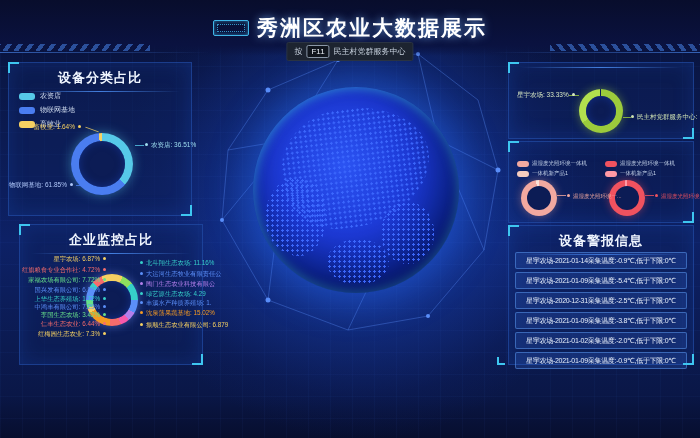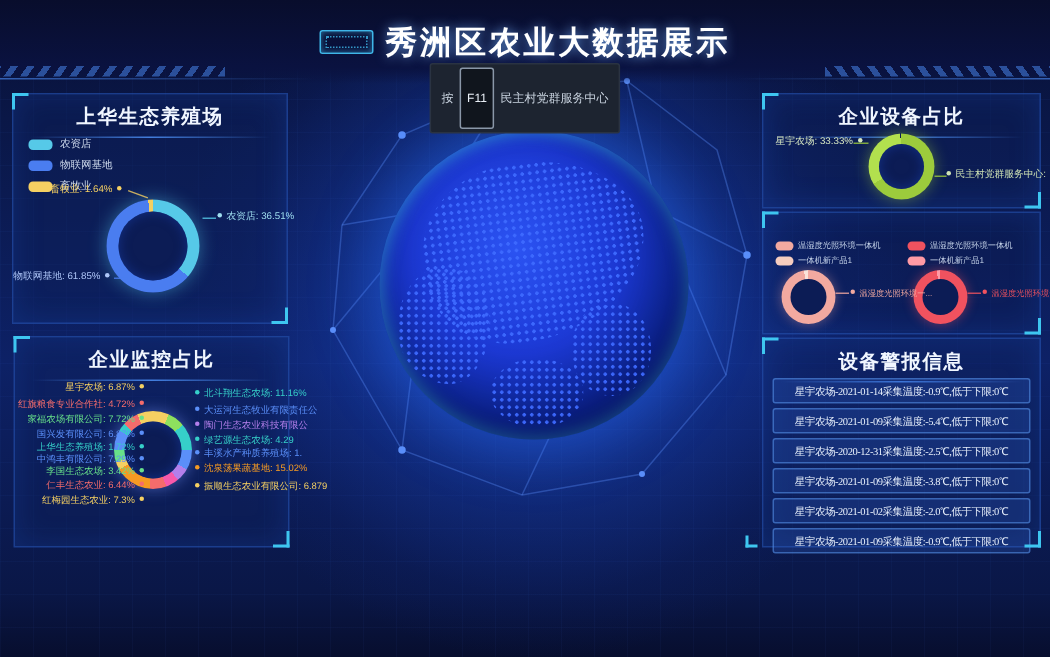--- a/index.html
+++ b/index.html
@@ -19,21 +19,21 @@
     background-size:22px 22px;
   }
   
   .header{position:absolute;left:0;top:0;width:700px;height:56px;background:linear-gradient(180deg,#080d2c,#0a1240 80%,rgba(10,18,64,0));z-index:5;}
   .header-center{position:absolute;left:0;top:14px;width:100%;display:flex;justify-content:center;align-items:center;gap:8px;}
   .logo-box{width:34px;height:14px;border:1px solid #3fb6e8;border-radius:2px;position:relative;box-shadow:0 0 4px rgba(63,182,232,.6) inset;}
   .logo-box i{position:absolute;left:3px;top:3px;right:3px;bottom:3px;border:1px dotted #3fb6e8;opacity:.8;display:block;}
   .main-title{font-size:21px;font-weight:bold;color:#ffffff;letter-spacing:2px;text-shadow:0 0 8px rgba(120,180,255,.8);}
   .hint-bar{position:absolute;left:50%;top:42px;transform:translateX(-50%);background:#1d2430;border:1px solid #2a3342;border-radius:2px;
     display:flex;align-items:center;gap:4px;padding:2px 7px;font-size:8px;color:#c8d2de;white-space:nowrap;z-index:6;}
-  .f11-key{border:1px solid #8a97a8;border-radius:2px;background:#10151d;padding:14px 4px;font-size:8px;color:#e8eef5;line-height:11px;}
+  .f11-key{border:1px solid #8a97a8;border-radius:2px;background:#10151d;padding:0 4px;font-size:8px;color:#e8eef5;line-height:11px;}
   .wing{position:absolute;top:44px;height:7px;width:150px;
     background:repeating-linear-gradient(-55deg,rgba(70,130,230,.55) 0 4px,transparent 4px 9px);}
   .wing.left{left:0;}
   .wing.right{right:0;transform:scaleX(-1);}
   .wing-line{position:absolute;top:52px;height:1px;width:210px;background:linear-gradient(90deg,rgba(70,130,230,.7),transparent);}
   .wing-line.left{left:0;}
   .wing-line.right{right:0;transform:scaleX(-1);}
   
   .panel{position:absolute;background:rgba(14,34,92,.42);border:1px solid rgba(40,90,190,.55);
     box-shadow:inset 0 0 20px rgba(30,90,210,.22);z-index:4;}
@@ -52,21 +52,21 @@
   #industry{left:8px;top:62px;width:182px;height:152px;}
   .legend{position:absolute;left:10px;top:28px;display:flex;flex-direction:column;gap:4px;}
   .legend-item{display:flex;align-items:center;gap:5px;}
   .legend-swatch{width:16px;height:7px;border-radius:3px;}
   .legend-label{font-size:7px;color:#cdd9ec;}
   #industry-donut{left:62px;top:70px;width:62px;height:62px;
     background:conic-gradient(#56c9e8 0deg 131deg,#4a7df0 131deg 354deg,#f5d062 354deg 360deg);
     box-shadow:0 0 12px rgba(86,201,232,.45);}
   #industry-donut::after{left:8px;top:8px;width:46px;height:46px;}
   
-  #enterprise{left:9px;top:224px;width:182px;height:139px;}
+  #enterprise{left:19px;top:224px;width:182px;height:139px;}
   #enterprise-donut{left:66px;top:49px;width:52px;height:52px;
     background:conic-gradient(#f5d062 0deg 24deg,#8ee05e 24deg 50deg,#36cfc9 50deg 90deg,#5b8ff9 90deg 120deg,#b37feb 120deg 140deg,#f759ab 140deg 160deg,#f56c6c 160deg 185deg,#f59a23 185deg 240deg,#f5d062 240deg 252deg,#67e08a 252deg 270deg,#5b8ff9 270deg 300deg,#36cfc9 300deg 312deg,#f56c6c 312deg 336deg,#f5d062 336deg 360deg);
     box-shadow:0 0 10px rgba(120,150,255,.5);}
   #enterprise-donut::after{left:7px;top:7px;width:38px;height:38px;}
   .elabel-l{right:96px;text-align:right;font-size:6.3px;}
   .elabel-r{left:120px;text-align:left;font-size:6.3px;}
   
   #equipment{left:508px;top:62px;width:184px;height:75px;}
   #equipment-donut{left:70px;top:26px;width:44px;height:44px;
     background:conic-gradient(#9ccb3c 0deg 238deg,#b2e04e 238deg 358deg,#0c1c55 358deg 360deg);
@@ -78,21 +78,21 @@
     padding:2px 14px;font-size:10px;font-weight:bold;color:#f07a78;white-space:nowrap;}
   .dc-legend{position:absolute;display:flex;flex-direction:column;gap:3px;}
   .dc-legend-item{display:flex;align-items:center;gap:3px;}
   .dc-swatch{width:12px;height:6px;border-radius:3px;}
   .dc-legend-label{font-size:5.5px;color:#c6d4ea;white-space:nowrap;}
   .dc-donut{position:absolute;border-radius:50%;width:36px;height:36px;}
   .dc-donut::after{content:'';position:absolute;left:6px;top:6px;width:24px;height:24px;border-radius:50%;background:#0c1c55;}
   #dc-donut-1{left:12px;top:38px;background:conic-gradient(#f2a9a0 0deg 350deg,#fbe3d9 350deg 360deg);box-shadow:0 0 8px rgba(242,169,160,.4);}
   #dc-donut-2{left:100px;top:38px;background:conic-gradient(#f0525f 0deg 352deg,#ff9aa5 352deg 360deg);box-shadow:0 0 8px rgba(240,82,95,.45);}
   
-  #alerts{left:508px;top:225px;width:184px;height:138px;font-family:Liberation Serif, serif;}
+  #alerts{left:508px;top:225px;width:184px;height:138px;}
   .alert-rows{position:absolute;left:6px;right:6px;top:26px;display:flex;flex-direction:column;gap:3px;}
   .alert-row{height:15px;background:rgba(45,95,195,.28);border:1px solid rgba(90,150,235,.55);border-radius:2px;
     display:flex;align-items:center;justify-content:center;font-size:7px;color:#e8f0fc;white-space:nowrap;overflow:hidden;letter-spacing:-.3px;}
   
   .globe{position:absolute;left:253px;top:87px;width:206px;height:206px;border-radius:50%;overflow:hidden;z-index:2;
     background:radial-gradient(circle at 44% 38%,#2b53f2 0%,#1d3ad8 40%,#1230b8 62%,#0b1f8e 82%,#081870 100%);
     box-shadow:0 0 36px 10px rgba(40,110,255,.40),inset -10px -18px 46px rgba(2,6,40,.55),inset 0 0 10px 2px rgba(70,210,255,.55);}
   .globe .blob{position:absolute;background-image:radial-gradient(#3f6bff 1px,rgba(63,107,255,0) 1.3px);background-size:5px 5px;opacity:.95;}
   .blob1{left:14%;top:10%;width:72%;height:58%;border-radius:46% 54% 62% 40%/50% 46% 58% 44%;transform:rotate(-7deg);}
   .blob2{left:6%;top:44%;width:30%;height:38%;border-radius:50% 50% 44% 56%/52% 46% 54% 48%;}
@@ -146,21 +146,21 @@
   </g>
 </svg>
 <div class="globe">
   <div class="blob blob1"></div>
   <div class="blob blob2"></div>
   <div class="blob blob3"></div>
   <div class="blob blob4"></div>
 </div>
 
 <div class="panel" id="industry">
-  <div class="panel-title">上华生态养殖场</div>
+  <div class="panel-title">设备分类占比</div>
   <div class="panel-title-line"></div>
   <div class="legend">
     <div class="legend-item">
       <span class="legend-swatch" style="background: rgb(86, 201, 232);"></span>
       <span class="legend-label">农资店</span>
     </div>
     <div class="legend-item">
       <span class="legend-swatch" style="background: rgb(74, 125, 240);"></span>
       <span class="legend-label">物联网基地</span>
     </div>
@@ -196,21 +196,20 @@
   <div class="chart-label elabel-r dot-l" style="top: 34px; color: rgb(54, 207, 201);">北斗翔生态农场: 11.16%</div>
   <div class="chart-label elabel-r dot-l" style="top: 45px; color: rgb(91, 143, 249);">大运河生态牧业有限责任公</div>
   <div class="chart-label elabel-r dot-l" style="top: 55px; color: rgb(179, 127, 235);">陶门生态农业科技有限公</div>
   <div class="chart-label elabel-r dot-l" style="top: 65px; color: rgb(54, 207, 201);">绿艺源生态农场: 4.29</div>
   <div class="chart-label elabel-r dot-l" style="top: 74px; color: rgb(91, 143, 249);">丰溪水产种质养殖场: 1.</div>
   <div class="chart-label elabel-r dot-l" style="top: 84px; color: rgb(245, 154, 35);">沈泉荡果蔬基地: 15.02%</div>
   <div class="chart-label elabel-r dot-l" style="top: 96px; color: rgb(245, 208, 98);">振顺生态农业有限公司: 6.879</div>
 </div>
 
 <div class="panel" id="equipment">
-  <div class="panel-title">企业设备占比</div>
   <div class="panel-title-line"></div>
   <div class="donut" id="equipment-donut"></div>
   <div class="chart-label dot-r" style="left: 8px; top: 28px; font-size: 6.5px; color: rgb(214, 230, 194);">星宇农场: 33.33%</div>
   <div class="leader" style="left:60px;top:32px;width:10px;color:#9ccb3c;"></div>
   <div class="chart-label dot-l" style="left: 122px; top: 50px; font-size: 6.5px; color: rgb(207, 226, 180);">民主村党群服务中心:</div>
   <div class="leader" style="left:114px;top:54px;width:8px;color:#9ccb3c;"></div>
 </div>
 
 <div class="panel" id="device-class">
 

